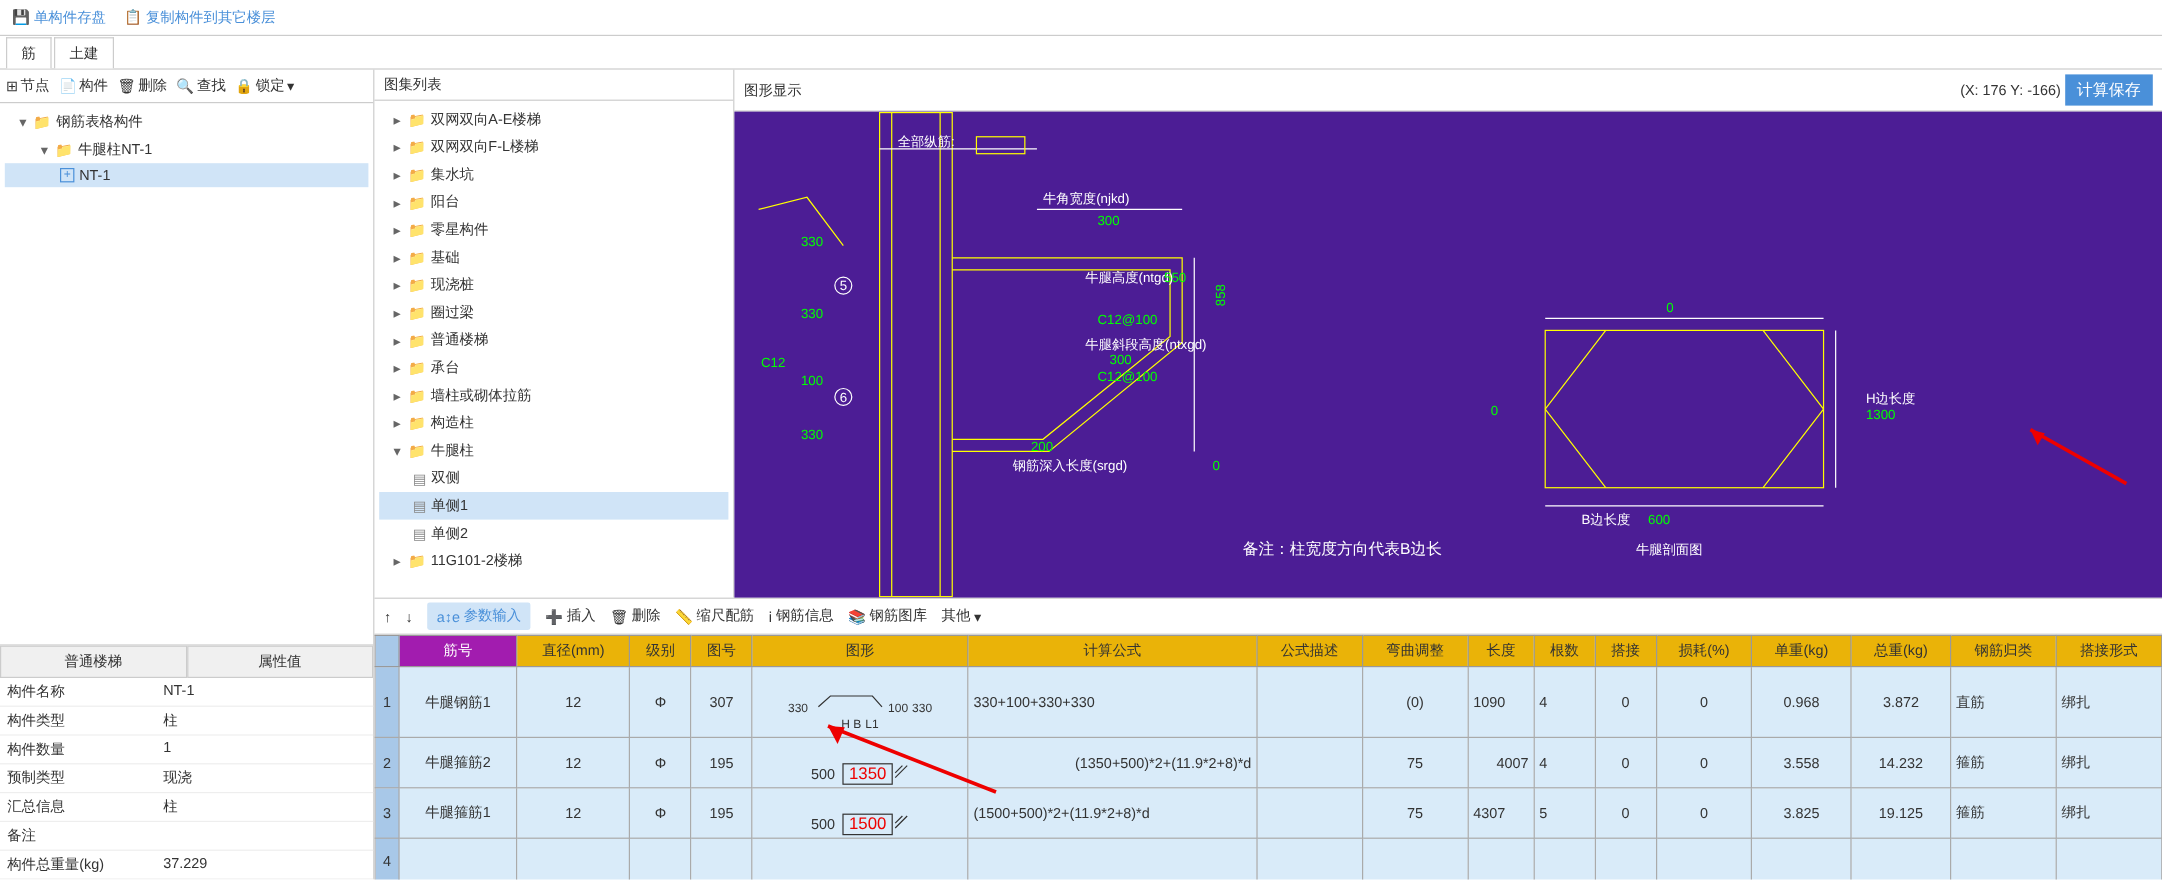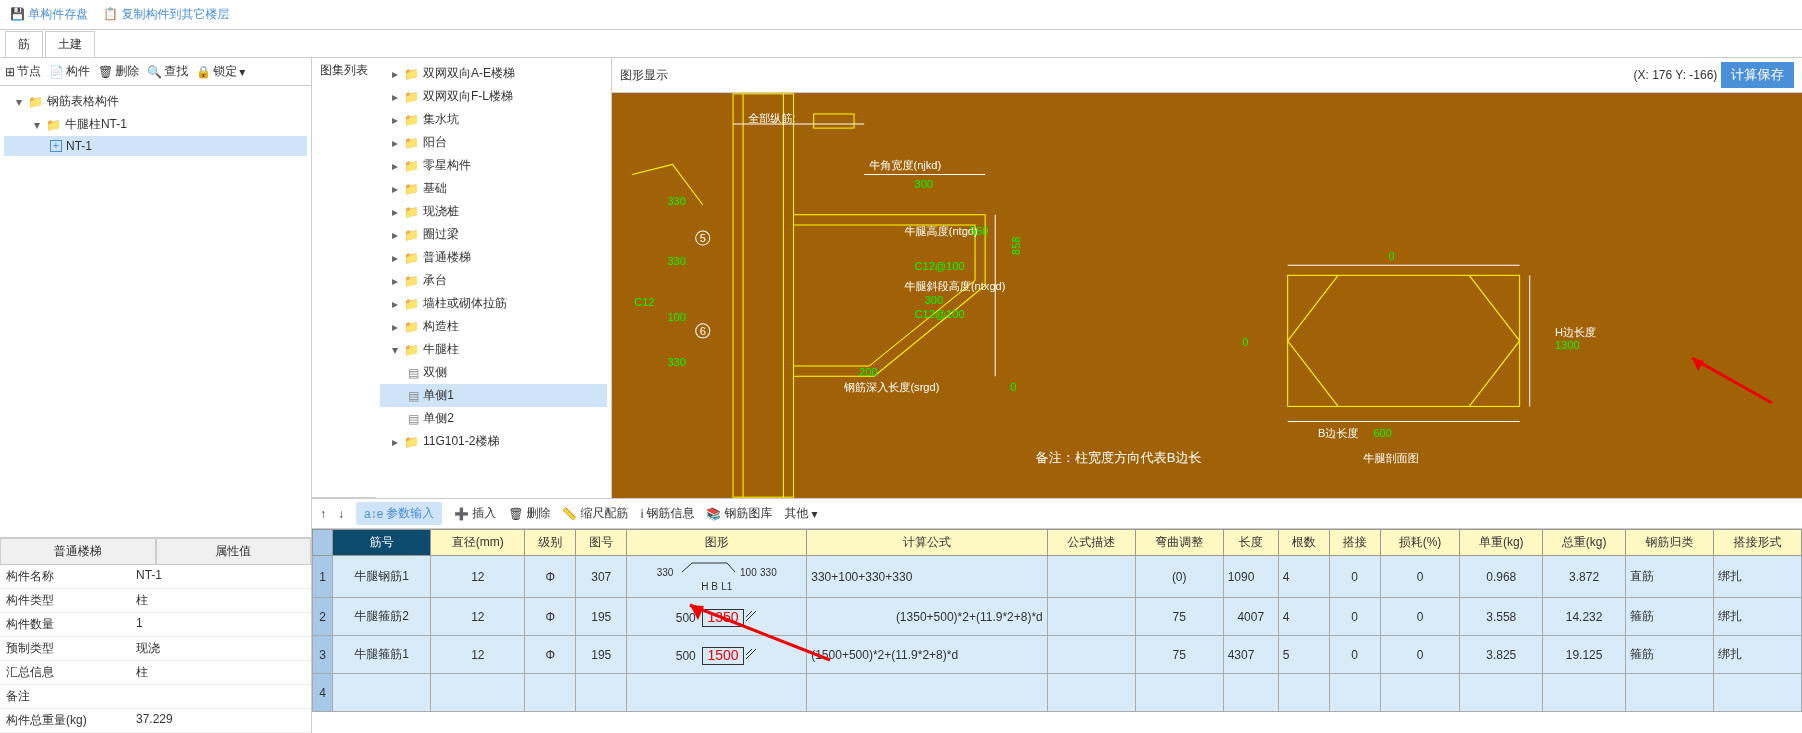--- a/index.html
+++ b/index.html
@@ -24,49 +24,49 @@
 .props-panel { border-top: 1px solid #ccc; }
 .props-header { display: flex; }
 .props-header div { flex: 1; text-align: center; padding: 4px; background: #f0f0f0; border: 1px solid #ccc; font-size: 12px; }
 .props-row { display: flex; border-bottom: 1px solid #eee; }
 .props-row div { padding: 3px 6px; font-size: 12px; }
 .props-row .pname { width: 130px; }
 .props-row .pval { flex: 1; }
 
 .col-right { flex: 1; display: flex; flex-direction: column; }
 .upper { display: flex; height: 440px; }
-.atlas-panel { width: 300px; border-right: 1px solid #ccc; display: flex; }
+.atlas-panel { width: 300px; border-right: 1px solid #ccc; display: flex; flex-direction: column; }
 .panel-title { padding: 4px 8px; border-bottom: 1px solid #ccc; font-size: 12px; }
 .atlas-tree { flex: 1; overflow: auto; padding: 4px; }
 .atlas-item { padding: 3px 4px; display: flex; align-items: center; gap: 4px; cursor: pointer; }
 .atlas-item.l1 { padding-left: 10px; }
 .atlas-item.l2 { padding-left: 28px; }
 .atlas-item.selected { background: #d0e4f7; }
 .doc-icon { color: #888; }
 
 .graphics-panel { flex: 1; display: flex; flex-direction: column; }
 .graphics-header { display: flex; justify-content: space-between; align-items: center; padding: 4px 8px; border-bottom: 1px solid #ccc; }
 .calc-btn { background: #4a90d9; color: #fff; padding: 4px 10px; border: none; cursor: pointer; }
-.canvas { flex: 1; background: #a16207; position: relative; color: #0f0; font-size: 11px; overflow: hidden; }
+.canvas { flex: 1; background: #4c1d95; position: relative; color: #0f0; font-size: 11px; overflow: hidden; }
 .canvas .yellow { stroke: #ff0; fill: none; }
 .canvas .white-line { stroke: #fff; fill: none; }
 .canvas .green-text { fill: #0f0; font-size: 11px; }
 .canvas .white-text { fill: #fff; font-size: 11px; }
 
 .lower { flex: 1; border-top: 1px solid #ccc; display: flex; flex-direction: column; }
 .lower-toolbar { height: 30px; display: flex; align-items: center; padding: 0 8px; gap: 12px; border-bottom: 1px solid #ccc; }
 .lower-toolbar .tb-btn { display: flex; align-items: center; gap: 3px; cursor: pointer; font-size: 12px; }
 .lower-toolbar .param-btn { background: #d0e4f7; padding: 3px 8px; border-radius: 2px; color: #4a90d9; }
 .table-wrap { flex: 1; overflow: auto; }
 table.data { border-collapse: collapse; width: 100%; }
-table.data th { background: #fef9c3; border: 1px solid #999; padding: 4px; font-size: 12px; font-weight: normal; text-align: center; }
-table.data th.active { background: #0c4a6e; color: #fff; }
+table.data th { background: #eab308; border: 1px solid #999; padding: 4px; font-size: 12px; font-weight: normal; text-align: center; }
+table.data th.active { background: #a21caf; color: #fff; }
 table.data td { background: #d9ebf9; border: 1px solid #aaa; padding: 4px; font-size: 12px; text-align: center; height: 38px; }
 table.data .rownum { background: #a8c8e8; width: 20px; }
-.shape-cell { position: relative; }
+.shape-cell { position: relative; margin-top: 17px; }
 .shape-cell .small { font-size: 10px; }
 .shape-cell .red { color: #e00; font-size: 14px; }
 .arrow-red { position: absolute; pointer-events: none; }
 </style>
 </head>
 <body>
 
 <div class="top-bar">
   <span class="blue">💾 <span>单构件存盘</span></span>
   <span class="blue">📋 <span>复制构件到其它楼层</span></span>
@@ -372,21 +372,21 @@
                 <td>Φ</td>
                 <td>195</td>
     <td style="width:180px">
                   <div class="shape-cell"><span>500</span>&nbsp;&nbsp;<span style="border:1px solid #333;padding:1px 4px"><span class="red">1350</span></span><svg width="14" height="14" style="vertical-align:top">
                       <path d="M2 12 L12 2 M2 8 L8 2" stroke="#333" fill="none"></path>
                     </svg></div>
                 </td>
                 <td style="text-align:right">(1350+500)*2+(11.9*2+8)*d</td>
                 <td></td>
                 <td>75</td>
-    <td style="text-align:center">4007</td>
+    <td style="text-align:right">4007</td>
                 <td style="text-align:left">4</td>
                 <td>0</td>
                 <td>0</td>
     <td>3.558</td>
                 <td>14.232</td>
                 <td style="text-align:left">箍筋</td>
                 <td style="text-align:left">绑扎</td>
               </tr>
               <tr>
     <td class="rownum">3</td>

